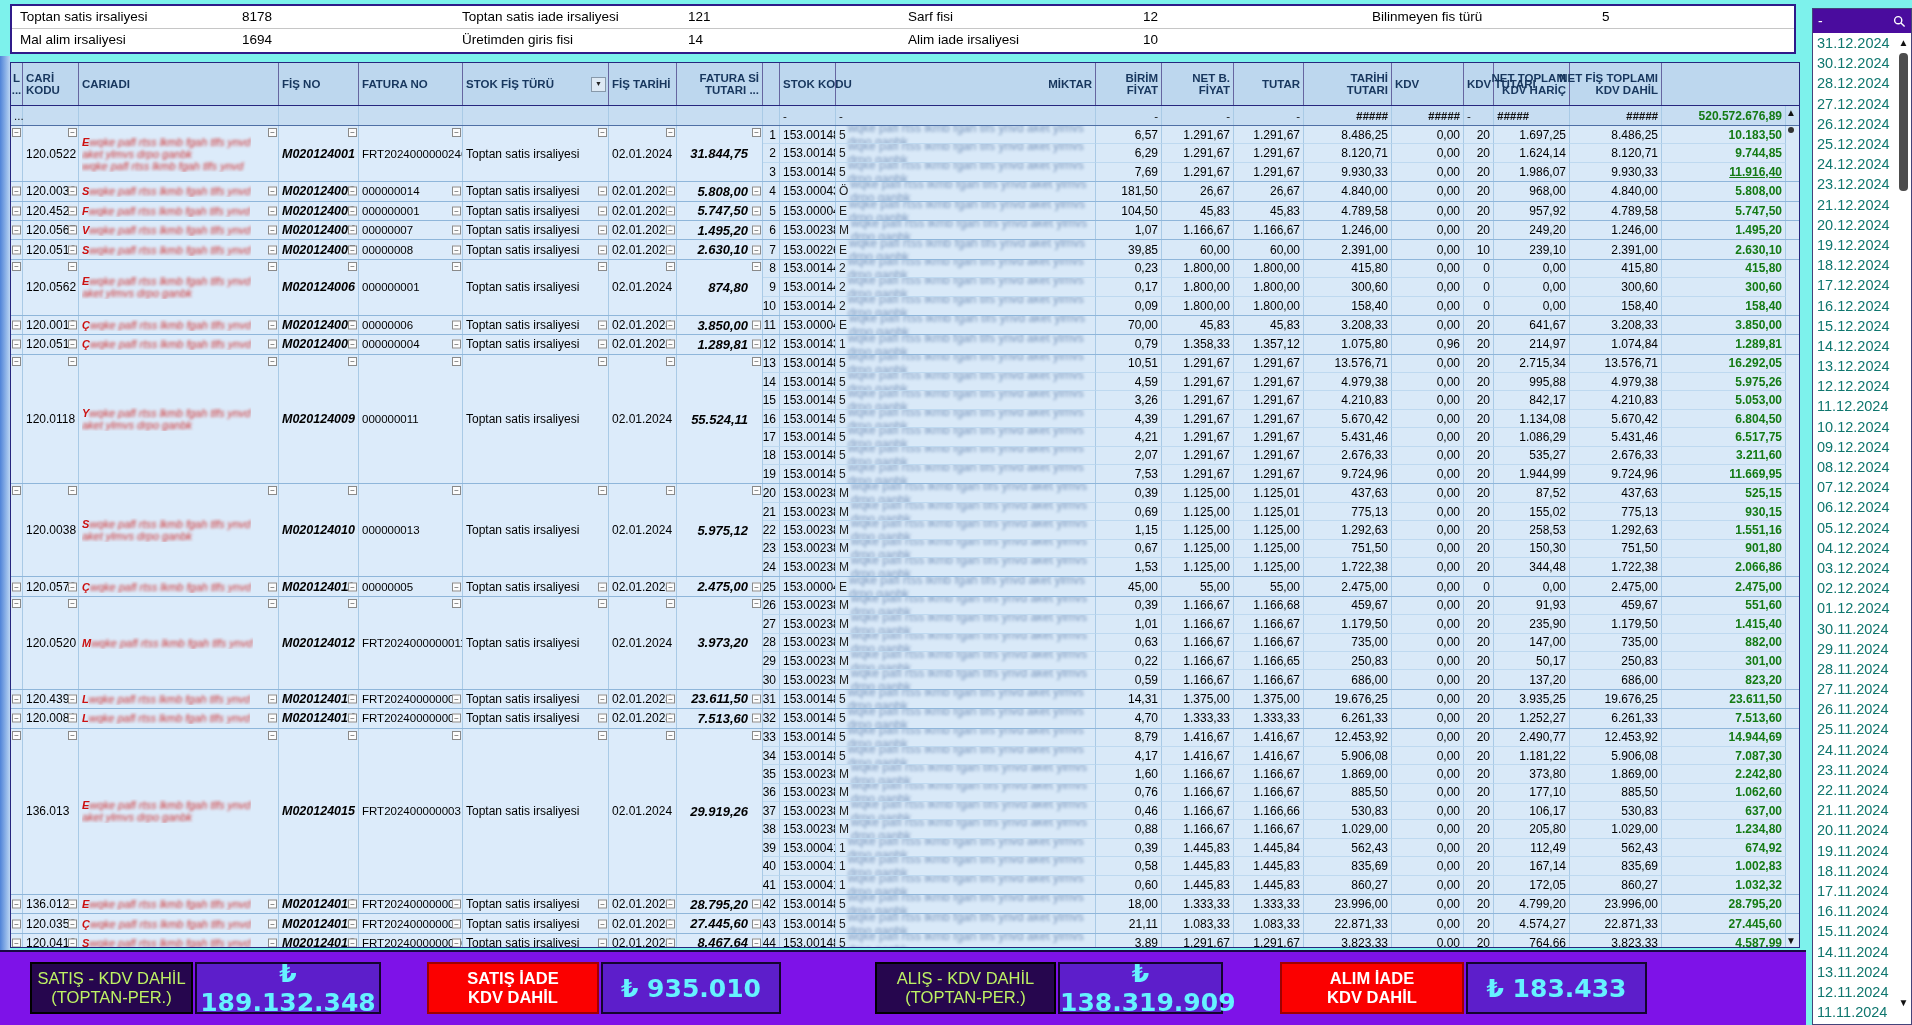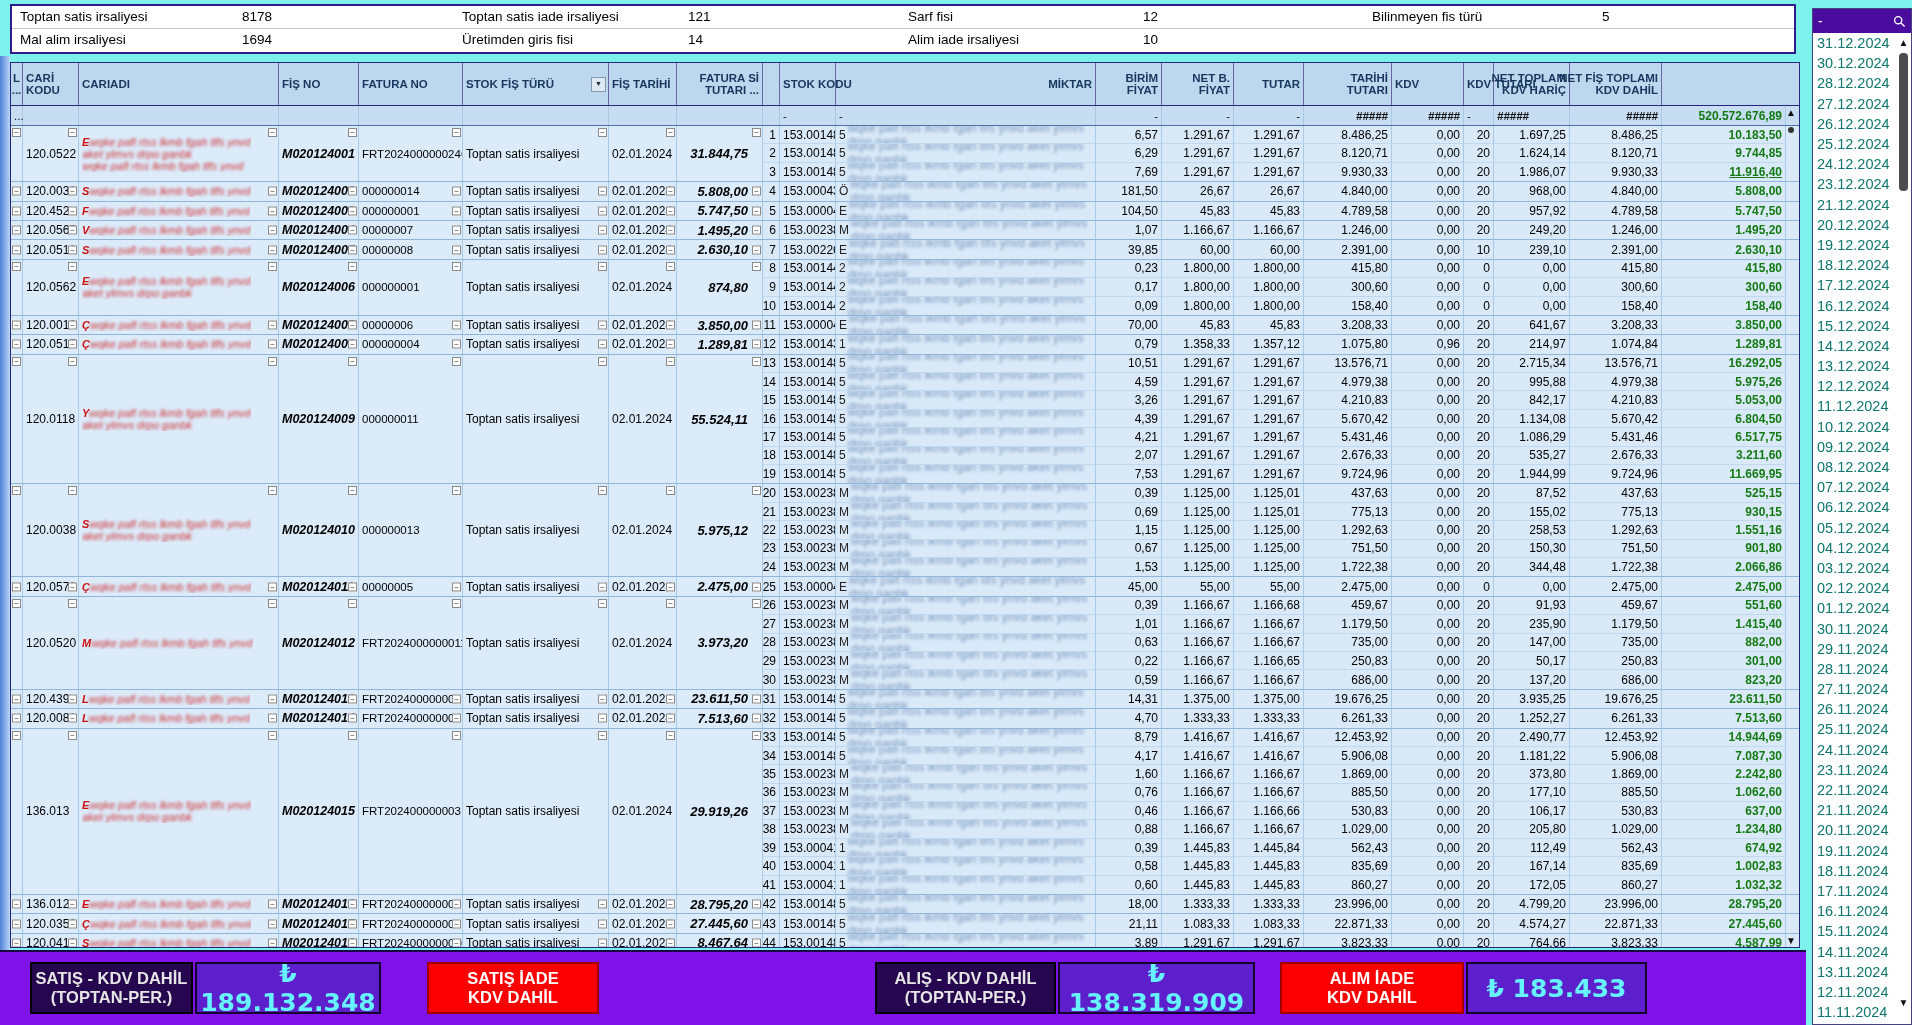--- a/index.html
+++ b/index.html
@@ -66,21 +66,21 @@
   #dp-head{height:24px;background:#4a0c9e;display:flex;align-items:center;
       justify-content:space-between;padding:0 5px;color:#fff;font-size:14px}
   .date{height:20.2px;font-size:14.5px;padding-left:4px;display:flex;align-items:center;color:#0f766e}
   #dp-sb{position:absolute;top:26px;right:1px;width:13px;bottom:0}
   #dp-sb .thumb{position:absolute;top:18px;left:2px;width:9px;height:138px;background:#4d4d4d;border-radius:4px}
   
   #footer{position:absolute;left:0;top:950px;width:1806px;height:75px;background:#7e12e8;
       border-top:2px solid #1a0844;box-sizing:border-box}
   .fbox{position:absolute;top:10px;height:52px;display:flex;flex-direction:column;
       justify-content:center;text-align:center;box-sizing:border-box}
-  .fbox.dark{background:#26064e;border:2px solid #000;color:#e5e5e5;font-weight:bold;
+  .fbox.dark{background:#26064e;border:2px solid #000;color:#bef264;font-weight:normal;
       font-size:16.5px;line-height:19px}
   .fbox.red{background:#fb0000;border:2px solid #a00000;color:#fff;font-weight:bold;
       font-size:16.5px;line-height:19px}
   .fbox.val{background:#5d1ecb;border:2px solid #14052e;color:#66f2ff;font-weight:bold;
       font-size:25px;font-family:"DejaVu Sans",sans-serif}
 </style>
 </head>
 <body>
 
 <div id="left-strip"></div>
@@ -1571,23 +1571,24 @@
 <div id="footer">
     <div class="fbox dark" style="left: 30px; width: 163px;">
       <div>SATIŞ - KDV DAHİL</div>
       <div>(TOPTAN-PER.)</div>
     </div>
     <div class="fbox val" style="left: 195px; width: 186px;">₺ 189.132.348</div>
     <div class="fbox red" style="left: 427px; width: 172px;">
       <div>SATIŞ İADE</div>
       <div>KDV DAHİL</div>
     </div>
+    <div class="fbox val" style="left: 601px; width: 180px;">₺ 935.010</div>
     <div class="fbox dark" style="left: 875px; width: 181px;">
       <div>ALIŞ - KDV DAHİL</div>
       <div>(TOPTAN-PER.)</div>
     </div>
-    <div class="fbox val" style="left: 1058px; width: 197px;">₺ 138.319.909</div>
+    <div class="fbox val" style="left: 1058px; width: 165px;">₺ 138.319.909</div>
     <div class="fbox red" style="left: 1280px; width: 184px;">
       <div>ALIM İADE</div>
       <div>KDV DAHİL</div>
     </div>
     <div class="fbox val" style="left: 1466px; width: 181px;">₺ 183.433</div>
   </div>
 
 </body></html>

